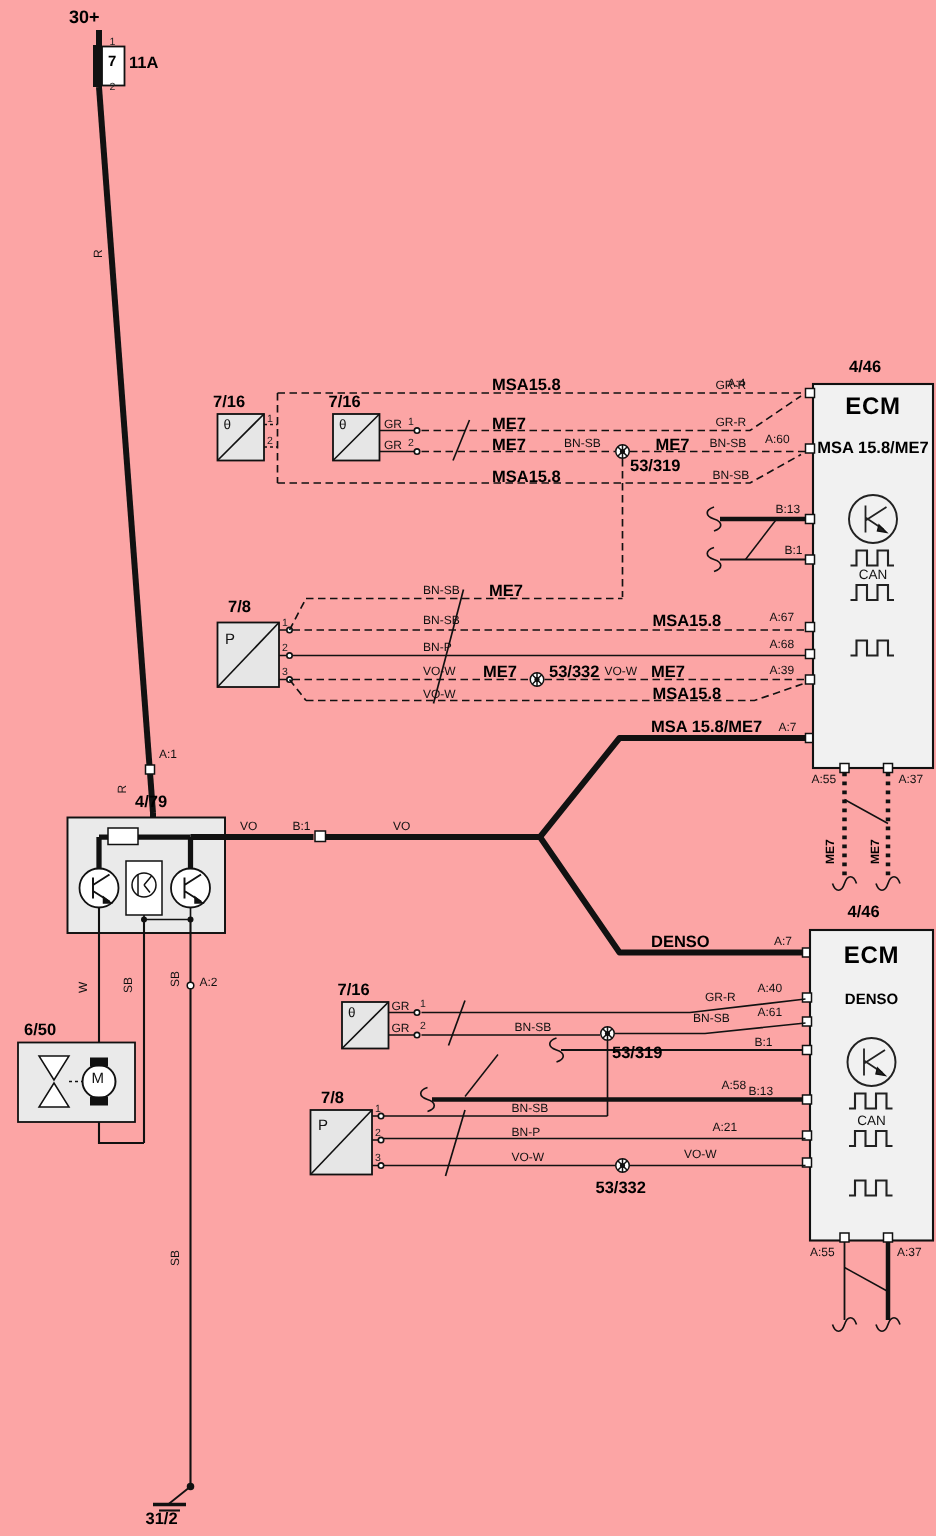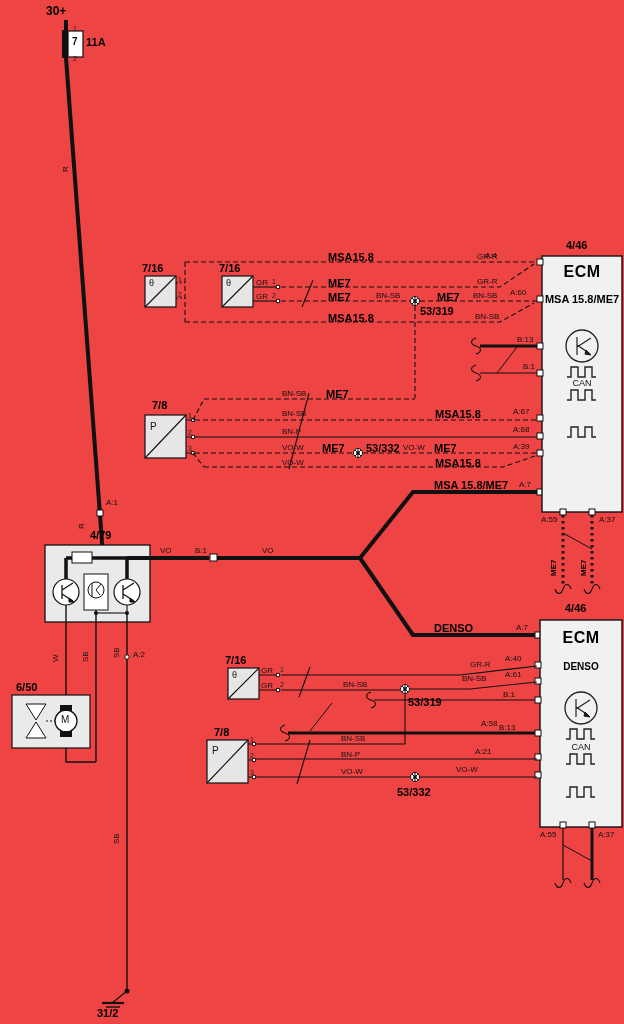--- a/index.html
+++ b/index.html
@@ -1,16 +1,16 @@
 <!DOCTYPE html>
 <html><head>
 <meta charset="utf-8">
 <style>
   html,body{margin:0;padding:0;background:#fff}
-  .stage{position:relative;width:624px;height:1024px;background:#ef4444;
+  .stage{position:relative;width:624px;height:1024px;background:#fca5a5;
          font-family:"Liberation Sans",sans-serif;color:#111;overflow:hidden}
   .stage svg{position:absolute;left:0;top:0}
   .lb{position:absolute;font-size:8px;line-height:1;white-space:nowrap;color:#111}
   .pin{font-size:7px;color:#222}
   .b{font-weight:bold;font-size:11px;color:#000}
   .id{position:absolute;font-weight:bold;font-size:11px;line-height:1;white-space:nowrap;color:#000}
   .big{position:absolute;font-weight:bold;font-size:16px;line-height:1;letter-spacing:.5px;color:#000}
   .s10{font-size:10px}
   .ctr{text-align:center}
   .w80{width:80px}.w82{width:82px}

